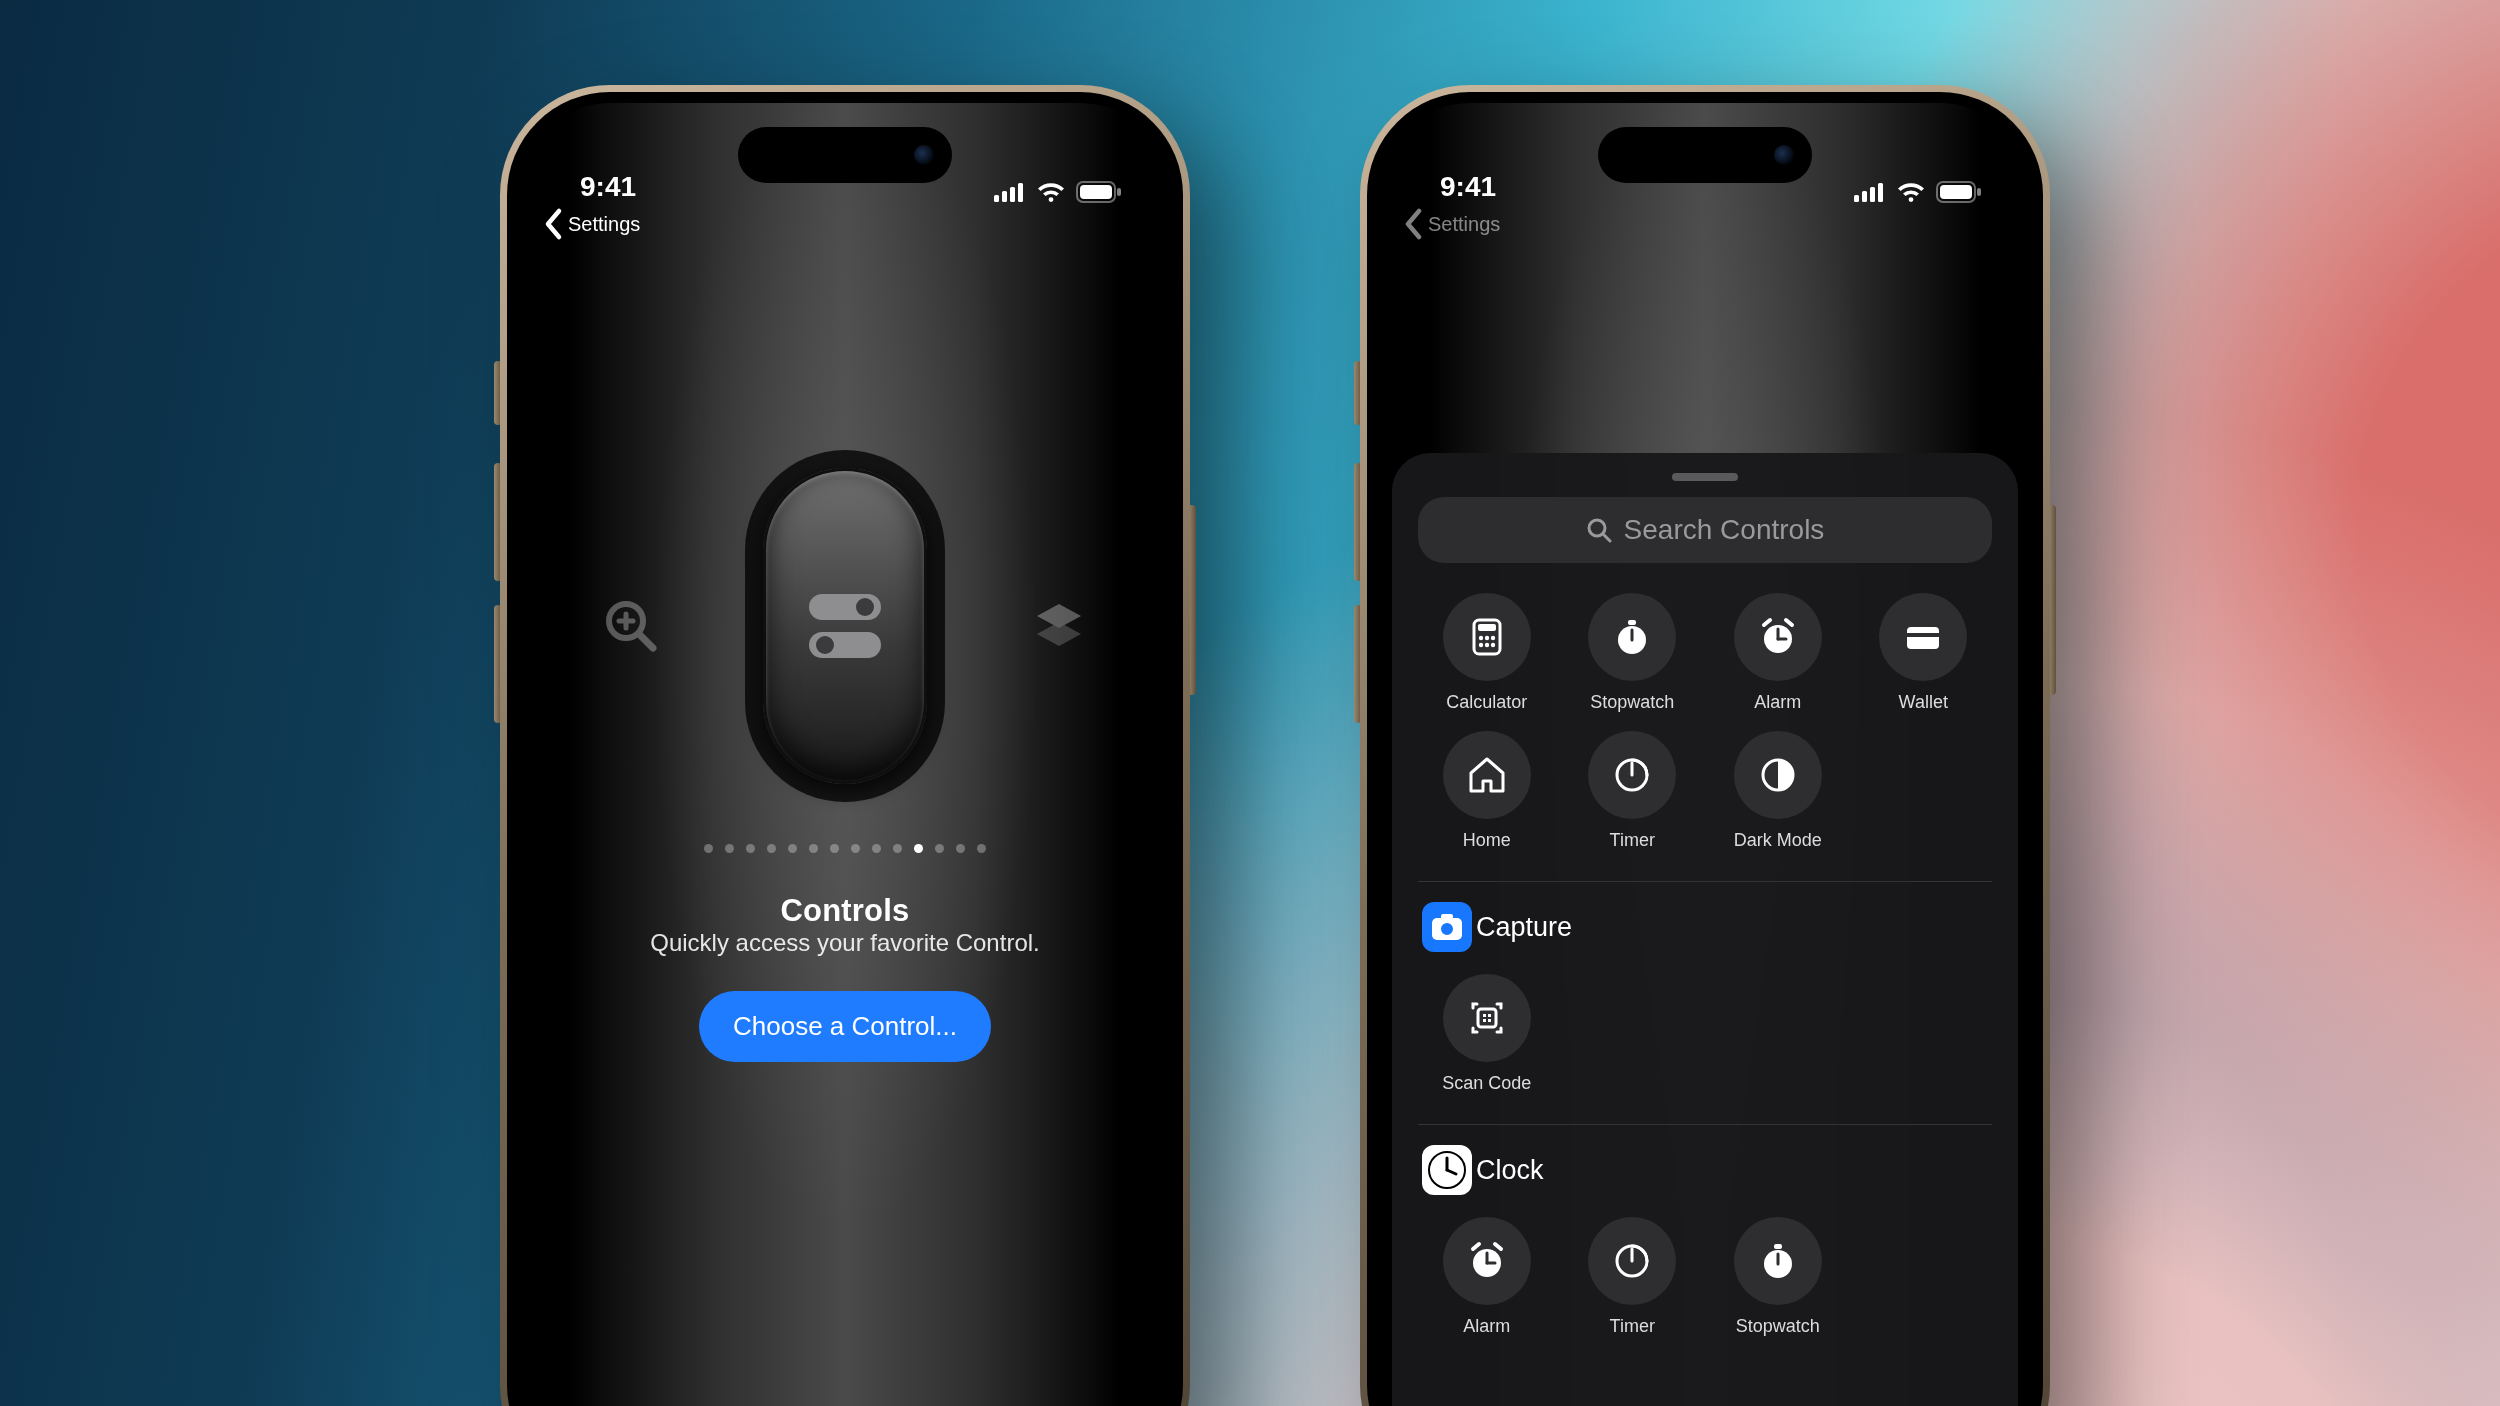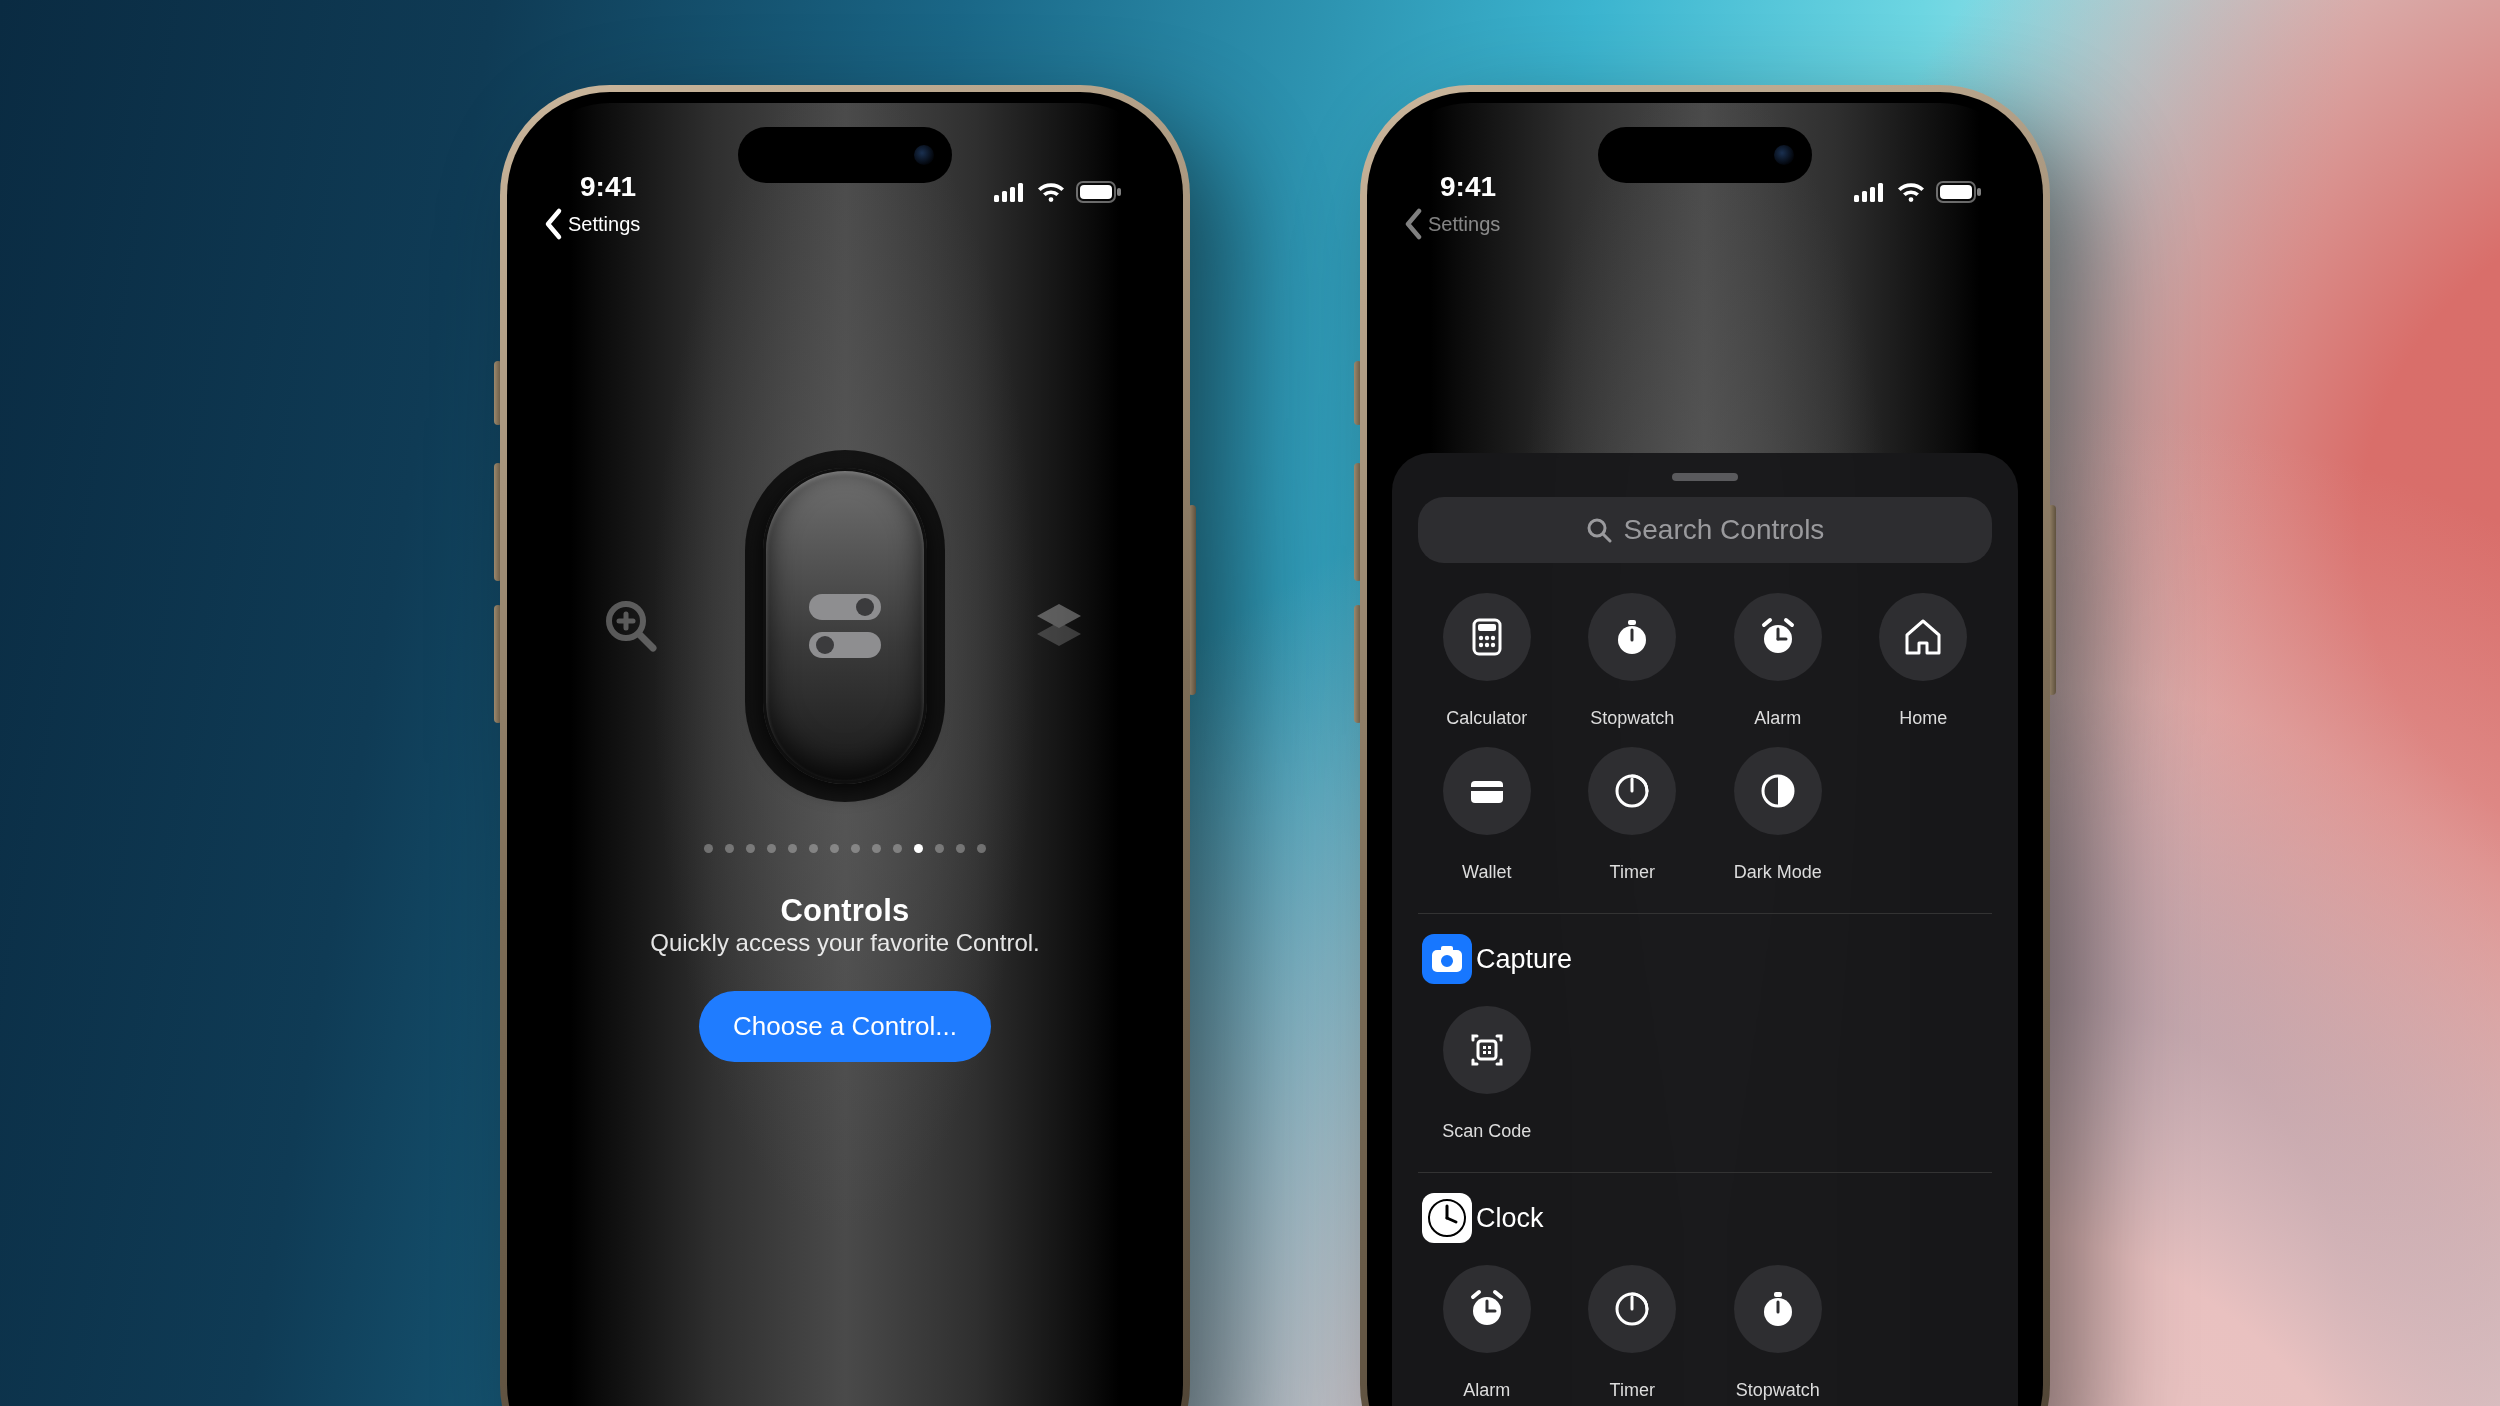--- a/index.html
+++ b/index.html
@@ -101,21 +101,21 @@
     z-index:15;
     backdrop-filter:blur(2px);
   }
   .grabber { width:66px; height:8px; background:#5a5a5d; border-radius:5px; margin:2px auto 16px auto;}
   .search {
     background:#2d2d30; border-radius:26px; height:66px;
     display:flex; align-items:center; justify-content:center; gap:12px;
     color:#9a9a9d; font-size:28px; margin-bottom:30px;
   }
   .grid { display:grid; grid-template-columns:repeat(4,1fr); column-gap:12px; row-gap:18px; padding:0 2px;}
-  .ctl { display:flex; flex-direction:column; align-items:center; gap:27px; }
+  .ctl { display:flex; flex-direction:column; align-items:center; gap:11px; }
   .ctl .circle {
     width:88px; height:88px; border-radius:50%; background:#2e2e31;
     display:flex; align-items:center; justify-content:center;
   }
   .ctl .lbl { font-size:18px; color:#ddd; }
   .hr { height:1px; background:#333; margin:30px 0 20px 0;}
   .section { display:flex; align-items:center; gap:4px; margin:4px 0 22px 4px;}
   .section .badge { width:50px; height:50px; border-radius:12px; display:flex; align-items:center;justify-content:center; }
   .section .badge.blue { background:#1777ff; }
   .section .badge.wht { background:#fff; }
@@ -283,32 +283,32 @@
               <div class="circle">
                 <svg width="48" height="48" viewBox="0 0 48 48">
                   <use href="#i-alarm"></use>
                 </svg>
               </div>
               <div class="lbl">Alarm</div>
             </div>
             <div class="ctl">
               <div class="circle">
                 <svg width="48" height="48" viewBox="0 0 48 48">
+                  <use href="#i-wallet"></use>
+                </svg>
+              </div>
+              <div class="lbl">Wallet</div>
+            </div>
+            <div class="ctl">
+              <div class="circle">
+                <svg width="48" height="48" viewBox="0 0 48 48">
                   <use href="#i-home"></use>
                 </svg>
               </div>
               <div class="lbl">Home</div>
-            </div>
-            <div class="ctl">
-              <div class="circle">
-                <svg width="48" height="48" viewBox="0 0 48 48">
-                  <use href="#i-wallet"></use>
-                </svg>
-              </div>
-              <div class="lbl">Wallet</div>
             </div>
             <div class="ctl">
               <div class="circle">
                 <svg width="48" height="48" viewBox="0 0 48 48">
                   <use href="#i-timer"></use>
                 </svg>
               </div>
               <div class="lbl">Timer</div>
             </div>
             <div class="ctl">

